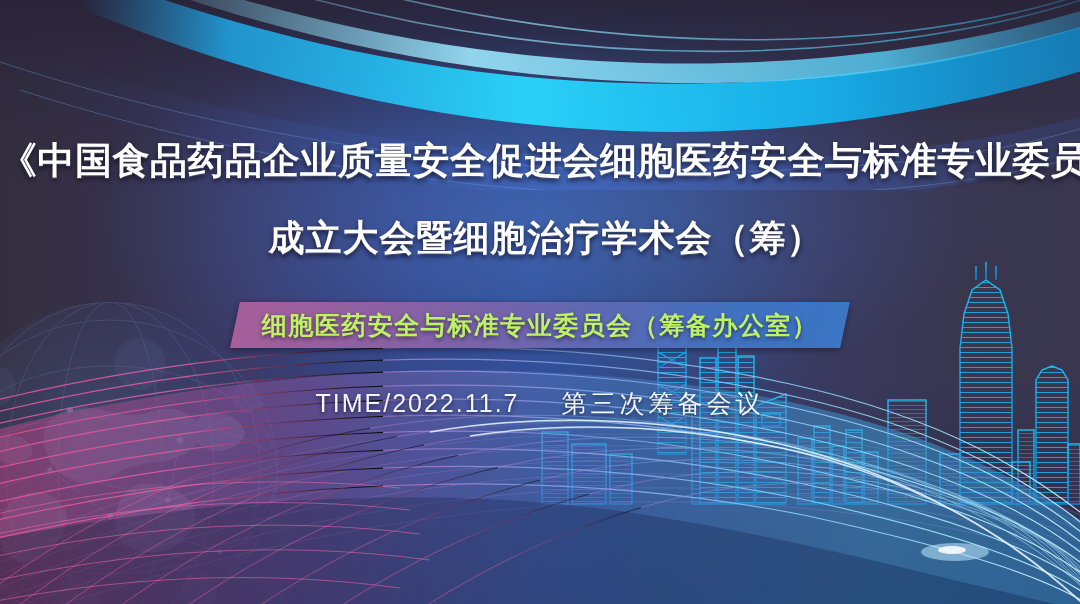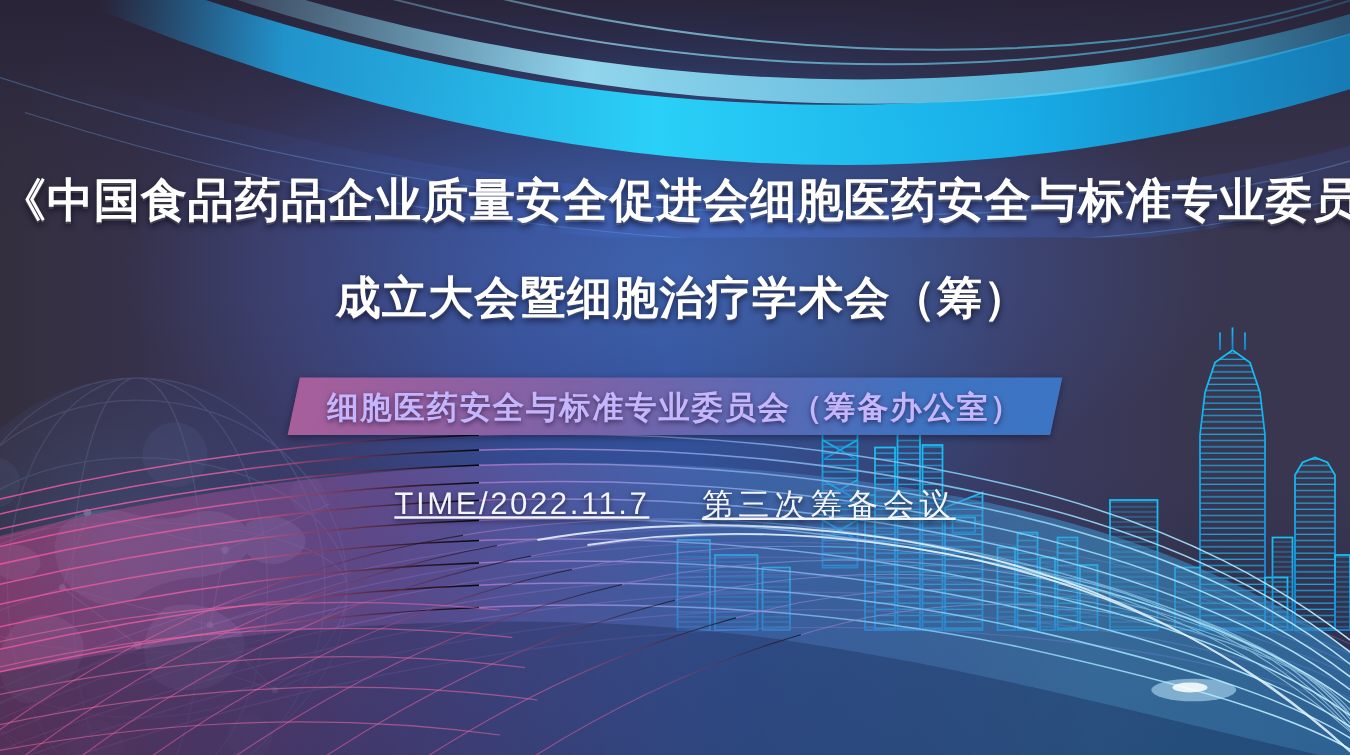--- a/index.html
+++ b/index.html
@@ -75,32 +75,31 @@
   .band-wrap{position:absolute;left:0;right:0;top:302px;height:48px;}
   .band{
     position:absolute;left:50%;transform:translateX(-50%) skewX(-12deg);
     width:610px;height:46px;
     background:linear-gradient(90deg,#a75f9b 0%,#9a5f9e 12%,#7b63a8 38%,#5a69b4 62%,#3f72c0 82%,#3b75c4 100%);
     box-shadow:0 2px 6px rgba(10,8,25,.45);
   }
   .band-text{
     position:absolute;left:0;right:0;top:302px;height:46px;
     display:flex;align-items:center;justify-content:center;
-    color:#c4b5fd;font-size:25px;font-weight:bold;letter-spacing:1.5px;
+    color:#bef264;font-size:25px;font-weight:bold;letter-spacing:1.5px;
     text-shadow:0 2px 4px rgba(20,10,40,.6);
     white-space:nowrap;
   }
 
   .timeline{
     position:absolute;left:0;right:0;top:387px;
     display:flex;align-items:center;justify-content:center;
     color:#f2f5fb;font-size:25px;letter-spacing:2px;
     text-shadow:0 2px 4px rgba(10,8,25,.6);
     white-space:nowrap;
-    text-decoration:underline;
   }
   .time-gap{display:inline-block;width:42px;}
   .time-cn{letter-spacing:4px;}
 </style>
 </head>
 <body>
 
 <div id="poster">
 
   <div class="layer bg-base"></div>

